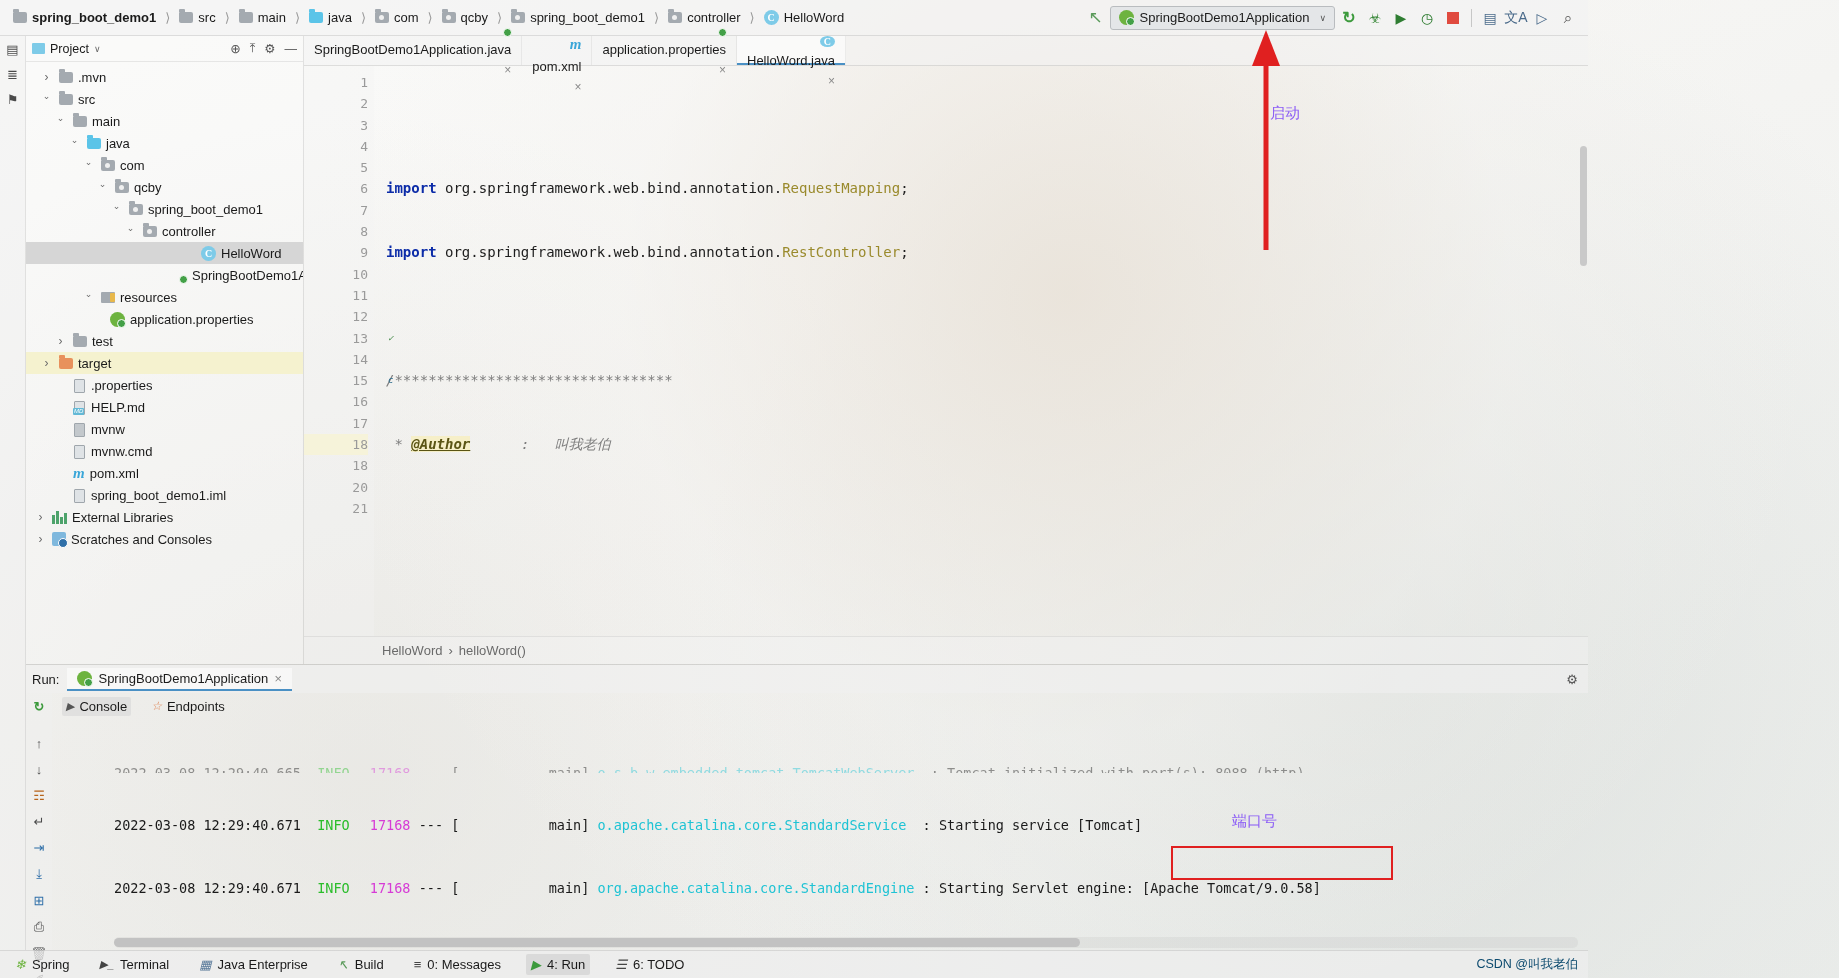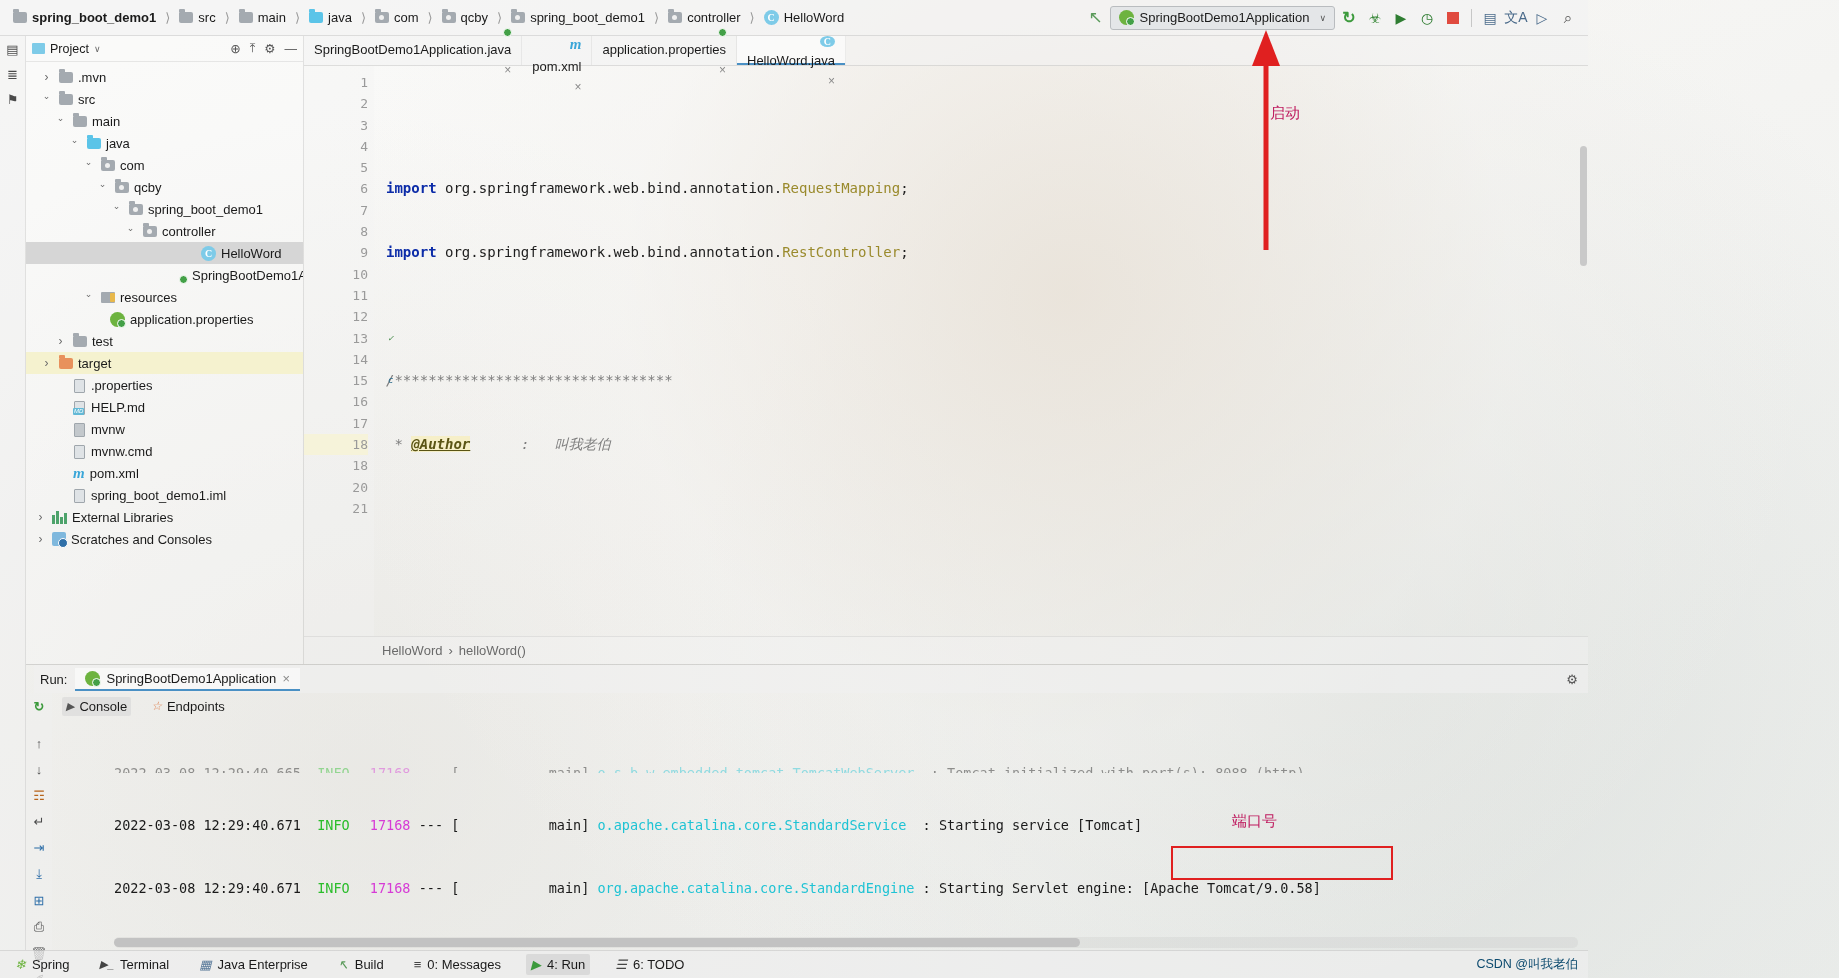--- a/index.html
+++ b/index.html
@@ -186,21 +186,21 @@
     height: 28px; flex: none; display: flex; align-items: center; gap: 6px;
     padding-left: 78px; font-size: 13px; color: #6a6a6a;
     border-top: 1px solid rgba(0,0,0,0.07);
     background: rgba(242,242,242,0.45);
   }
 
   
   .run-window { flex: 1; display: flex; flex-direction: column; min-height: 0; border-top: 1px solid rgba(0,0,0,0.12); }
   .run-head {
     height: 28px; flex: none; display: flex; align-items: center; gap: 8px;
-    padding-left: 6px; background: rgba(240,240,240,0.6); margin-left: 8px;
+    padding-left: 6px; background: rgba(240,240,240,0.6);
   }
   .run-head .lbl { font-size: 13px; }
   .run-tab {
     display: flex; align-items: center; gap: 6px; padding: 3px 10px;
     background: rgba(255,255,255,0.5); border-bottom: 2px solid #4a90c4;
     font-size: 13px;
   }
   .run-head .gear { margin-left: auto; margin-right: 10px; color: #555; }
 
   .run-body { flex: 1; display: flex; min-height: 0; }
@@ -242,21 +242,21 @@
     background: rgba(238,238,238,0.7);
     border-top: 1px solid rgba(0,0,0,0.10);
     font-size: 13px;
   }
   .sb-item { display: flex; align-items: center; gap: 6px; padding: 3px 5px; }
   .sb-item.active { background: rgba(205,205,205,0.6); border-radius: 2px; }
   .sb-right { margin-left: auto; color: #0c4a6e; font-size: 12.5px; }
 
   
   .anno { position: absolute; z-index: 40; pointer-events: none; }
-  .anno-text { color: #be185d; font-size: 15px; font-family: Liberation Mono, monospace; }
+  .anno-text { color: #8b5cf6; font-size: 15px; font-family: Liberation Mono, monospace; }
   .arrow-up { position: absolute; z-index: 40; }
   .anno-box { position: absolute; border: 2px solid #e02020; z-index: 40; }
 
   .scrollthumb-v { position: absolute; right: 1px; top: 80px; width: 7px; height: 120px; background: #c9c9c9; border-radius: 4px; }
 </style>
 </head>
 <body>
 
 <div id="app">
 

